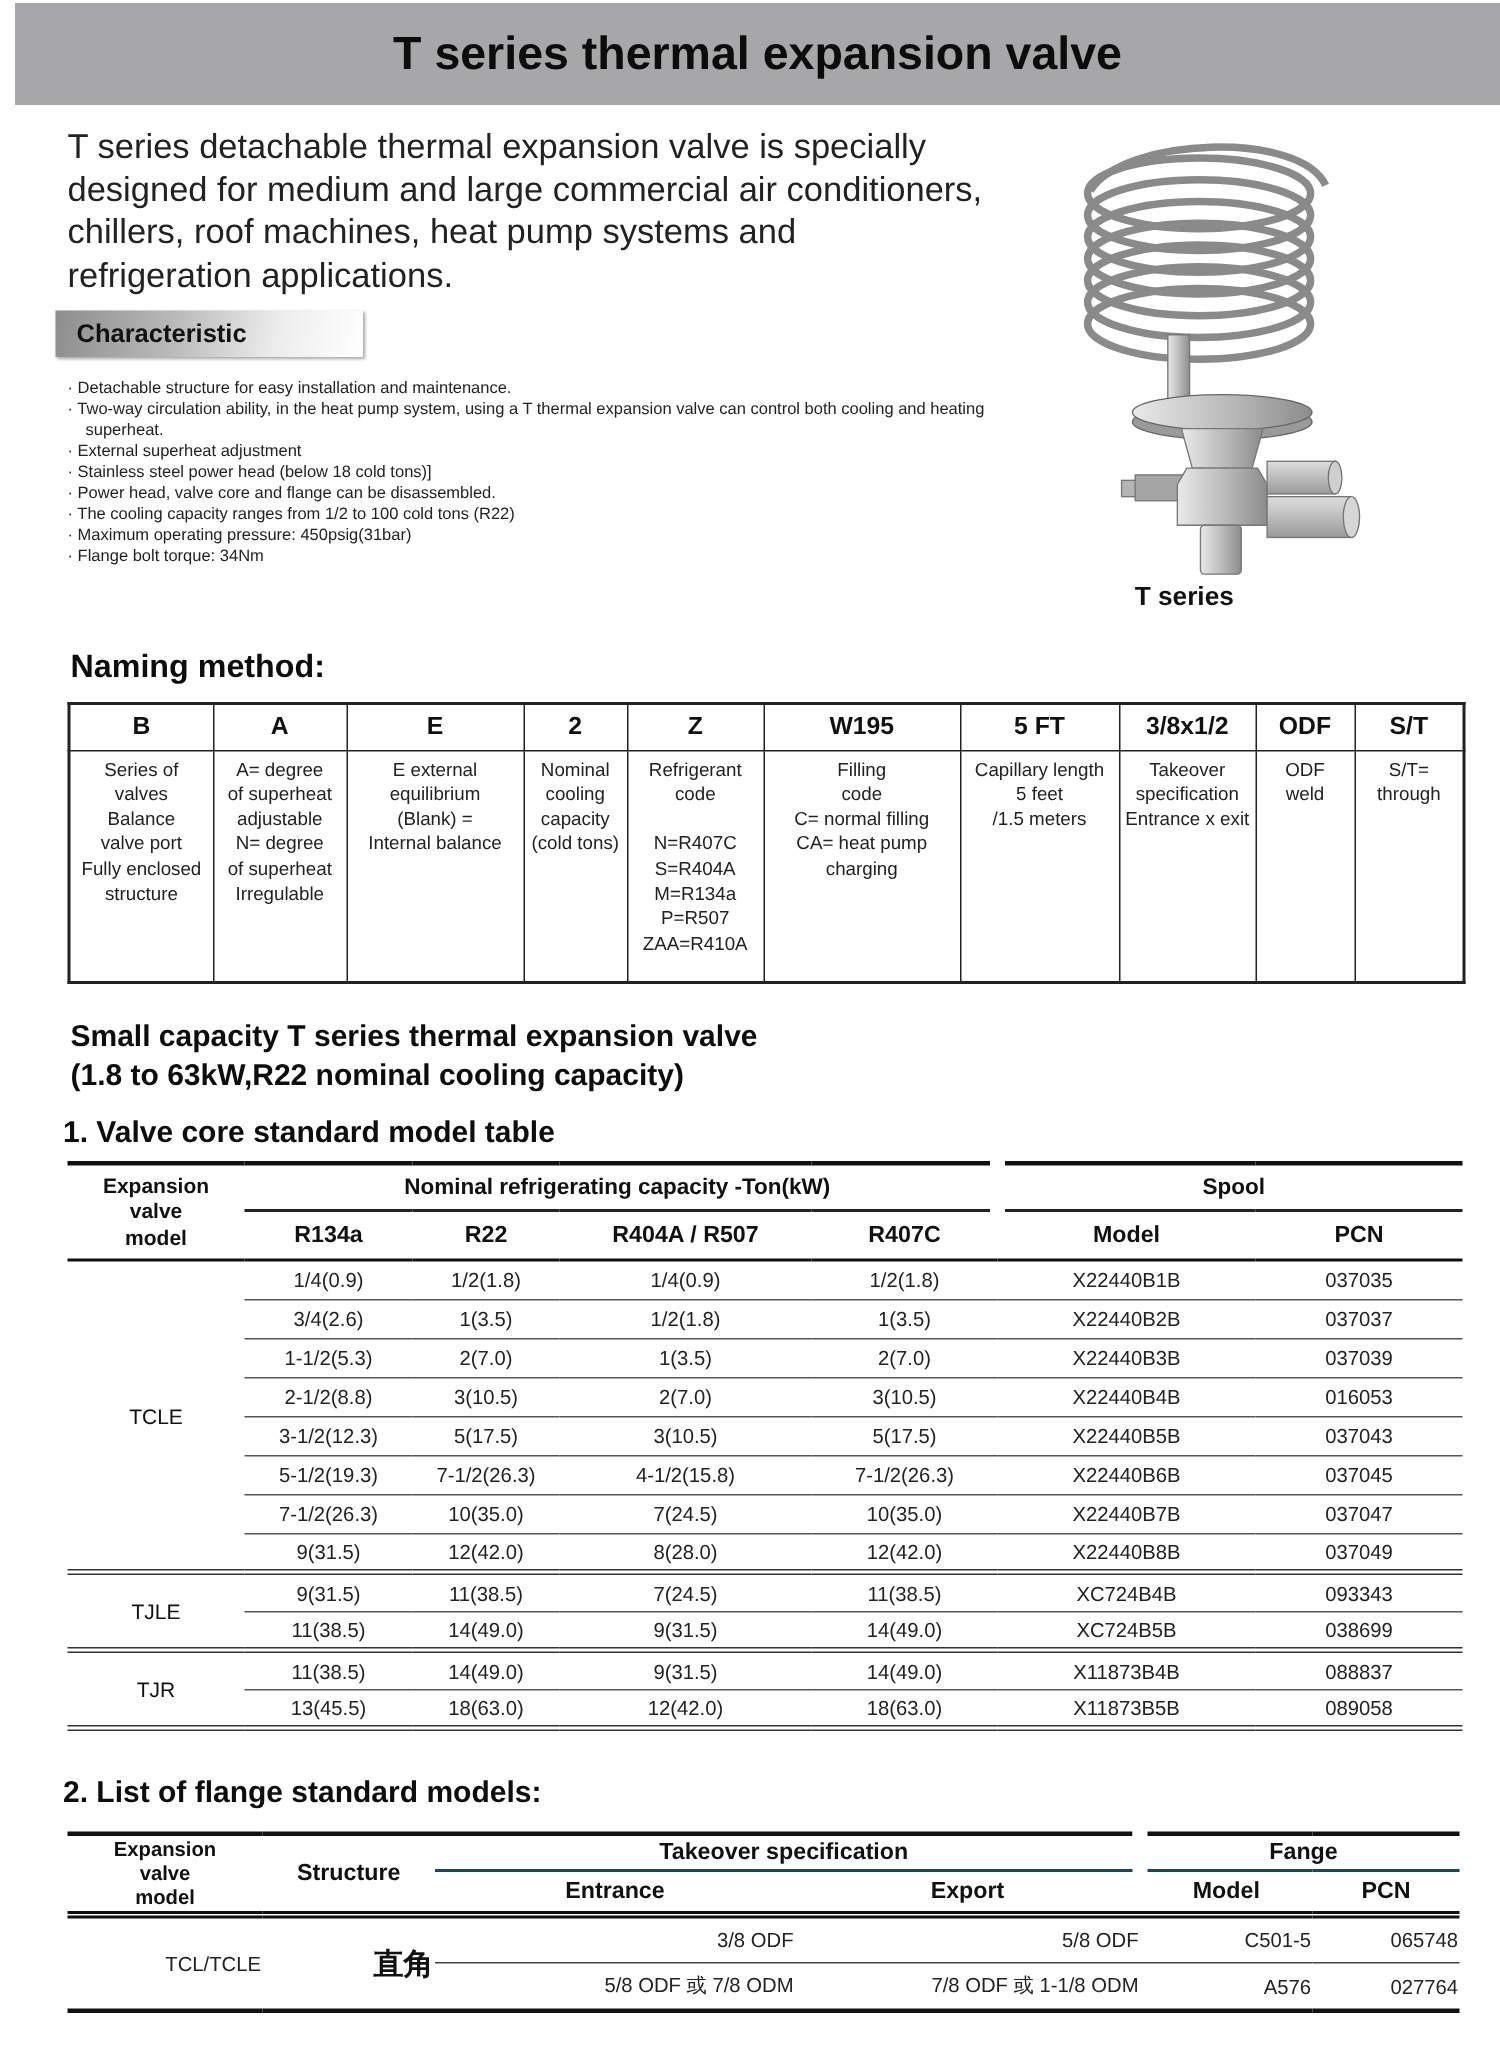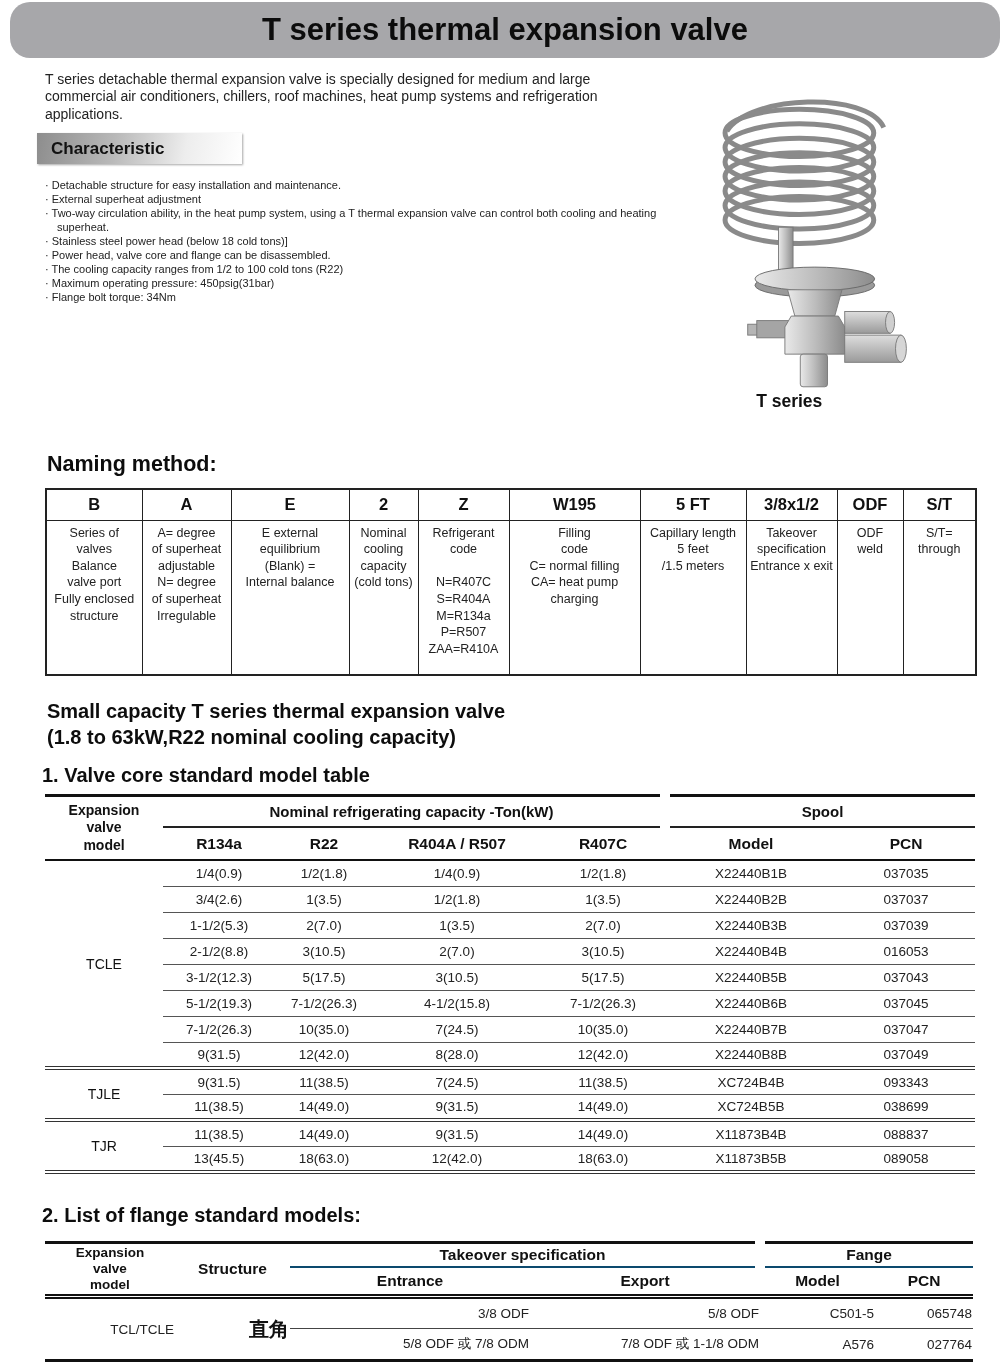--- a/index.html
+++ b/index.html
@@ -5,41 +5,41 @@
   * { box-sizing: border-box; }
   html,body { margin:0; padding:0; background:#fff; }
   .page {
     position:relative; width:1000px; height:1368px; overflow:hidden;
     background:#fff; color:#1a1a1a;
     font-family:"Liberation Sans", sans-serif;
   }
 
   
   .title-band {
-    margin:2px 0 0 10px; height:56px; background:#a7a7aa;
-    display:flex; align-items:center; justify-content:center;border-radius:20px;
+    margin:2px 0 0 10px; height:68px; background:#a7a7aa;
+    display:flex; align-items:center; justify-content:center;
   }
   .title-band h1 { margin:0; font-size:31px; font-weight:bold; color:#0c0c0c; }
 
   
   .top { display:flex; padding:13px 15px 0 45px; }
   .left-col { width:632px; }
-  .intro { margin:0; width:610px; font-size:14px; line-height:1.24; color:#222; }
+  .intro { margin:0; width:610px; font-size:23px; line-height:1.24; color:#222; }
   .char-label {
     margin:10px 0 15px -8px; width:205px; height:31px; padding-left:14px;
     display:flex; align-items:center;
     font-weight:bold; font-size:17px; color:#111;
     background:linear-gradient(100deg, #8d8d8d 0%, #b9b9b9 38%, #ededed 72%, #ffffff 100%);
     box-shadow:1px 1px 2px rgba(0,0,0,0.35);
   }
   .bullets { margin:0; padding:0; list-style:none; font-size:11px; line-height:1.27; color:#222; }
   .bullets li { padding-left:12px; text-indent:-12px; }
   .bullets li::before { content:"\00B7  "; }
 
-  .product { margin:16px; width:300px; padding-top:2px; }
+  .product { margin:0; width:300px; padding-top:2px; }
   .product svg { display:block; }
   .product figcaption { width:225px; text-align:center; font-weight:bold; font-size:17.5px; margin-top:2px; color:#111; }
 
   
   .naming-heading { margin:24px 0 11px 47px; font-size:21.5px; font-weight:bold; color:#0d0d0d; }
   table { border-spacing:0; }
   .naming-table {
     margin-left:45px; width:930px; table-layout:fixed;
     border-collapse:collapse; border:2.5px solid #222;
   }
@@ -95,22 +95,22 @@
   </header>
 
   <section class="top">
     <div class="left-col">
       <p class="intro">T series detachable thermal expansion valve is specially designed for medium and large commercial air conditioners, chillers, roof machines, heat pump systems and refrigeration applications.</p>
       <div class="char-label">
         <span>Characteristic</span>
       </div>
       <ul class="bullets">
         <li>Detachable structure for easy installation and maintenance.</li>
+        <li>Two-way circulation ability, in the heat pump system, using a T thermal expansion valve can control both cooling and heating superheat.</li>
         <li>External superheat adjustment</li>
-        <li>Two-way circulation ability, in the heat pump system, using a T thermal expansion valve can control both cooling and heating superheat.</li>
         <li>Stainless steel power head (below 18 cold tons)]</li>
         <li>Power head, valve core and flange can be disassembled.</li>
         <li>The cooling capacity ranges from 1/2 to 100 cold tons (R22)</li>
         <li>Maximum operating pressure: 450psig(31bar)</li>
         <li>Flange bolt torque: 34Nm</li>
       </ul>
     </div>
 
     <figure class="product">
       <svg width="272" height="300" viewBox="0 0 300 330" aria-hidden="true">

